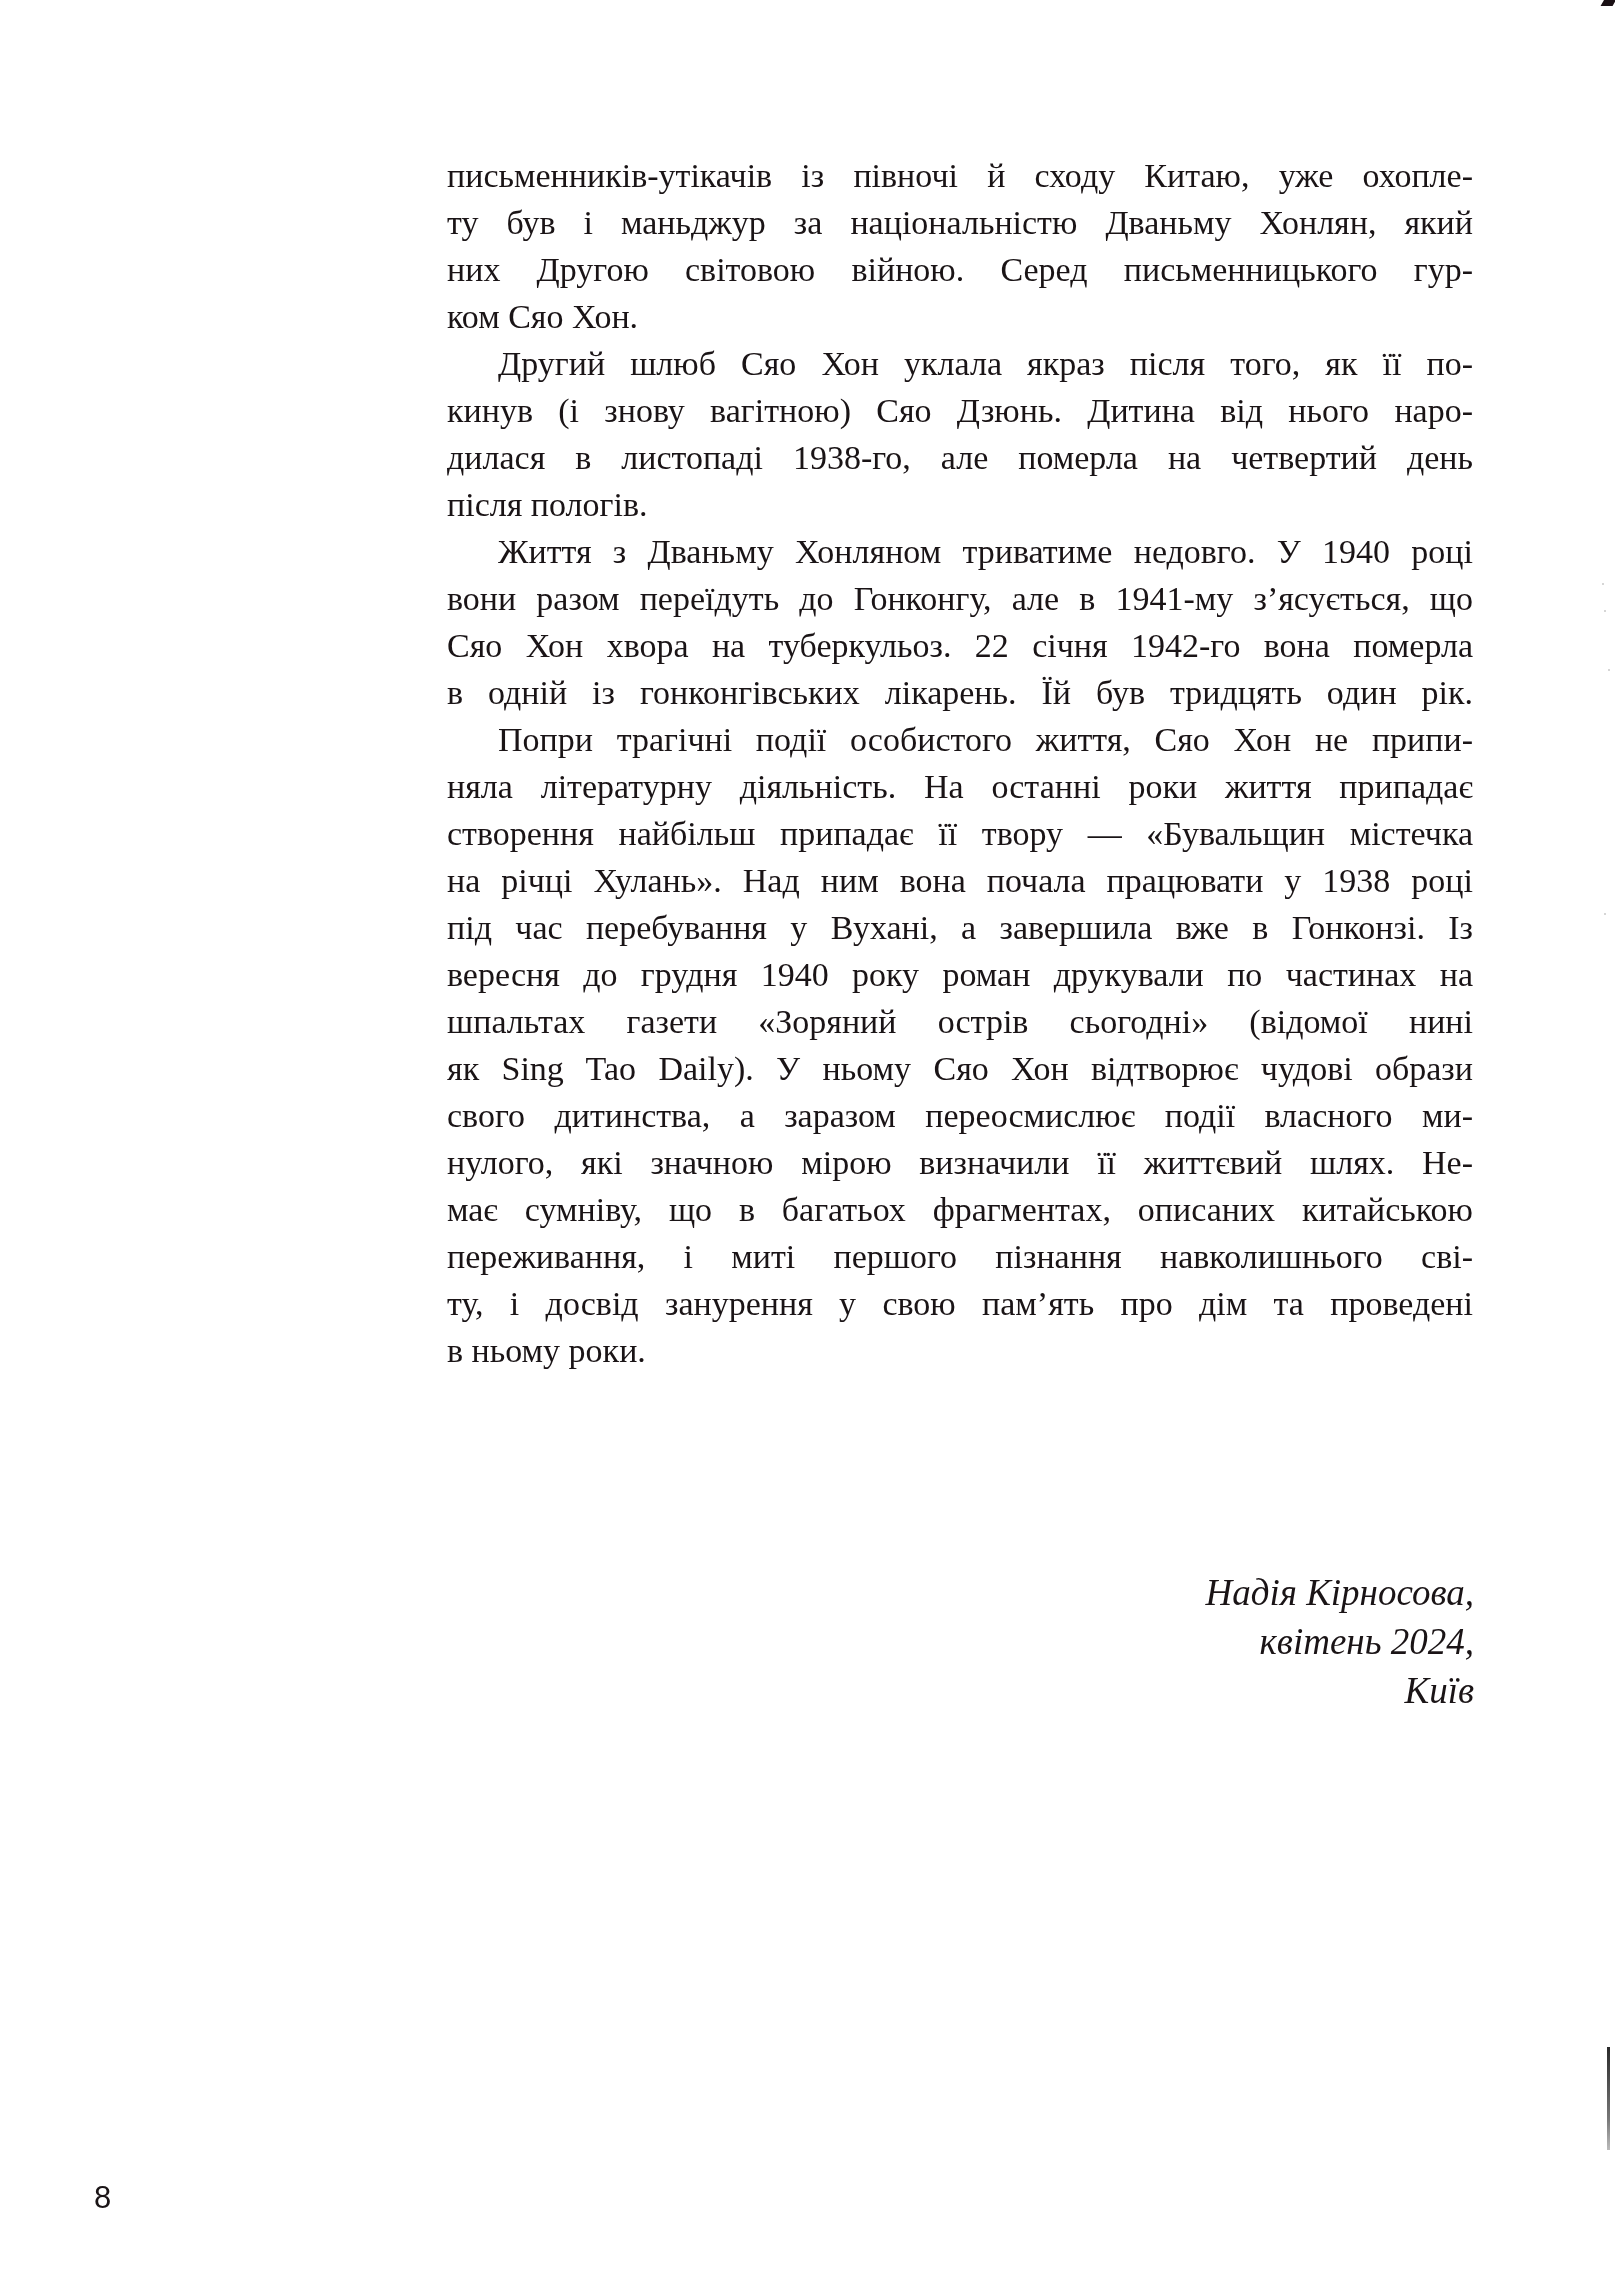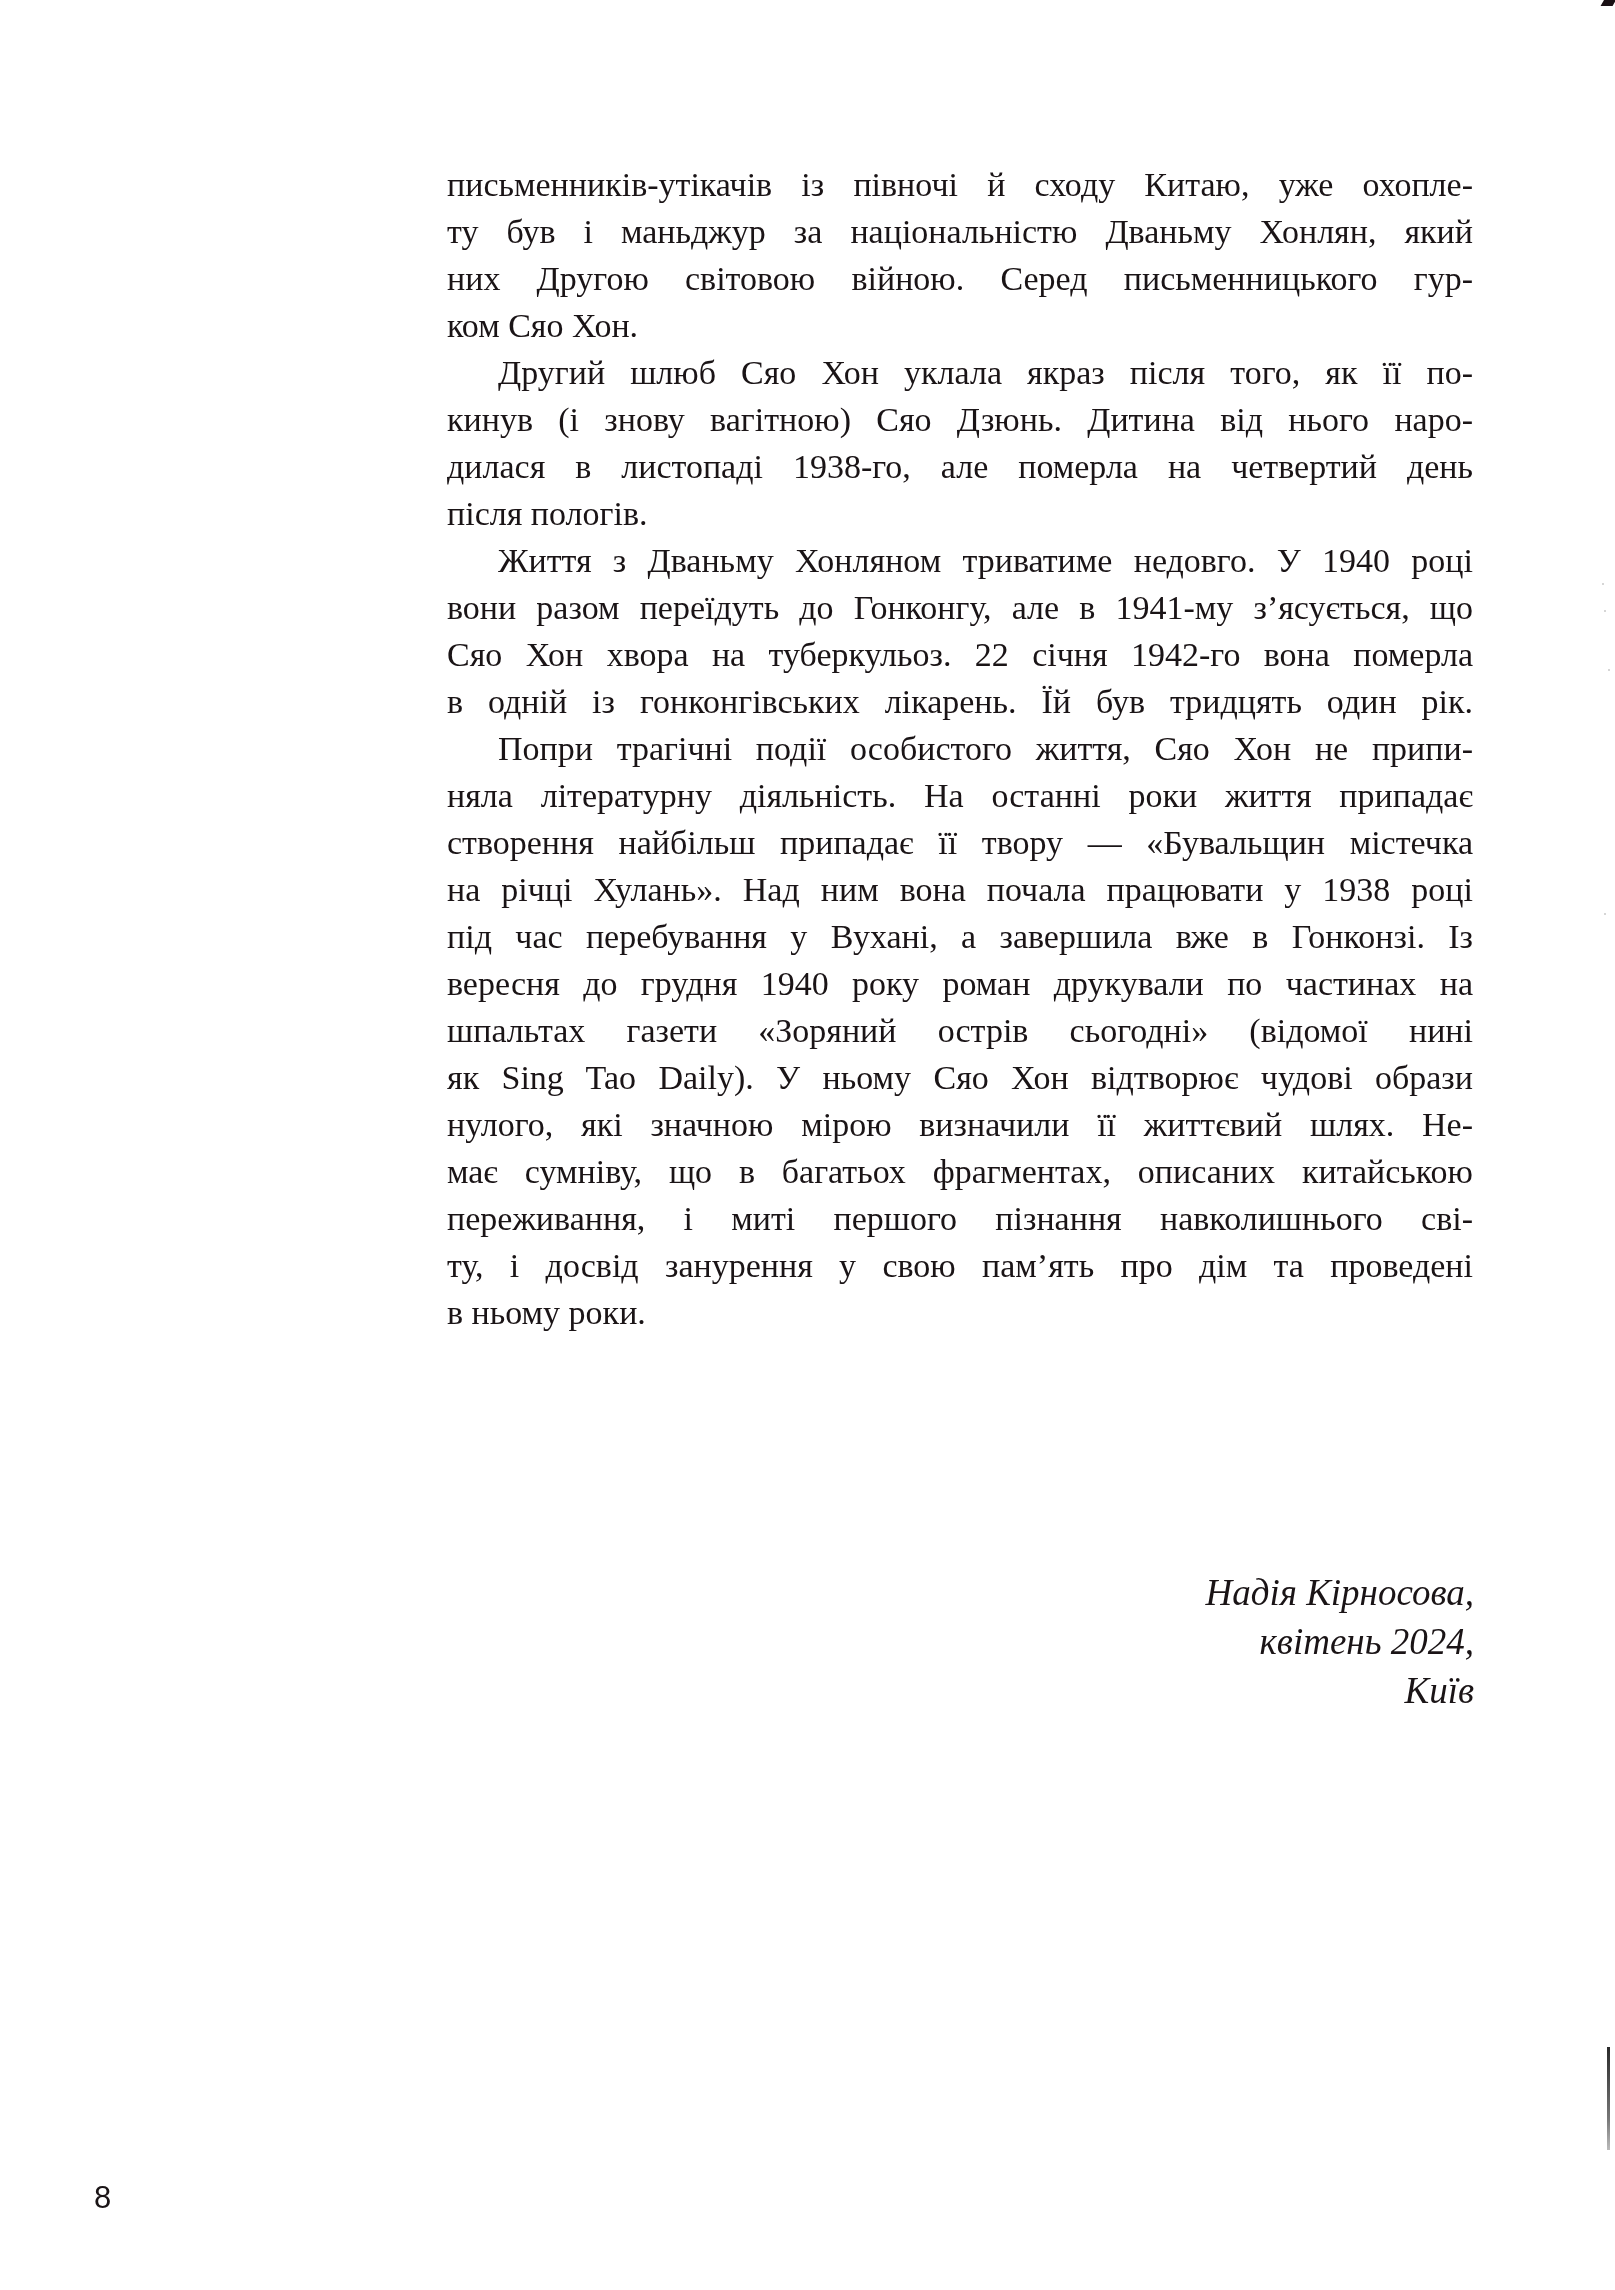--- a/index.html
+++ b/index.html
@@ -10,21 +10,21 @@
     body {
       width: 1616px;
       height: 2291px;
       position: relative;
       overflow: hidden;
       color: #1a1416;
     }
     .text-column {
       position: absolute;
       left: 447px;
-      top: 161px;
+      top: 152px;
       width: 1026px;
       font-family: "Liberation Serif", "DejaVu Serif", serif;
       font-size: 34px;
       line-height: 47px;
     }
     .line {
       display: block;
       text-align: justify;
       text-align-last: justify;
       white-space: nowrap;
@@ -112,20 +112,21 @@
       <div class="line"><span class="line-inner">Сяо Хон хвора на туберкульоз. 22 січня 1942-го вона померла</span></div>
       <div class="line"><span class="line-inner">в одній із гонконгівських лікарень. Їй був тридцять один рік.</span></div>
       <div class="line indent"><span class="line-inner">Попри трагічні події особистого життя, Сяо Хон не припи-</span></div>
       <div class="line"><span class="line-inner">няла літературну діяльність. На останні роки життя припадає</span></div>
       <div class="line"><span class="line-inner">створення найбільш припадає її твору — «Бувальщин містечка</span></div>
       <div class="line"><span class="line-inner">на річці Хулань». Над ним вона почала працювати у 1938 році</span></div>
       <div class="line"><span class="line-inner">під час перебування у Вухані, а завершила вже в Гонконзі. Із</span></div>
       <div class="line"><span class="line-inner">вересня до грудня 1940 року роман друкували по частинах на</span></div>
       <div class="line"><span class="line-inner">шпальтах газети «Зоряний острів сьогодні» (відомої нині</span></div>
       <div class="line"><span class="line-inner">як Sing Tao Daily). У ньому Сяо Хон відтворює чудові образи</span></div>
+      <div class="line"><span class="line-inner">свого дитинства, а заразом переосмислює події власного ми-</span></div>
       <div class="line"><span class="line-inner">нулого, які значною мірою визначили її життєвий шлях. Не-</span></div>
       <div class="line"><span class="line-inner">має сумніву, що в багатьох фрагментах, описаних китайською</span></div>
       <div class="line"><span class="line-inner">переживання, і миті першого пізнання навколишнього сві-</span></div>
       <div class="line"><span class="line-inner">ту, і досвід занурення у свою пам’ять про дім та проведені</span></div>
       <div class="line last"><span class="line-inner">в ньому роки.</span></div>
     </div>
 
   <div class="signature">
     <div>Надія Кірносова,</div>
     <div>квітень 2024,</div>

